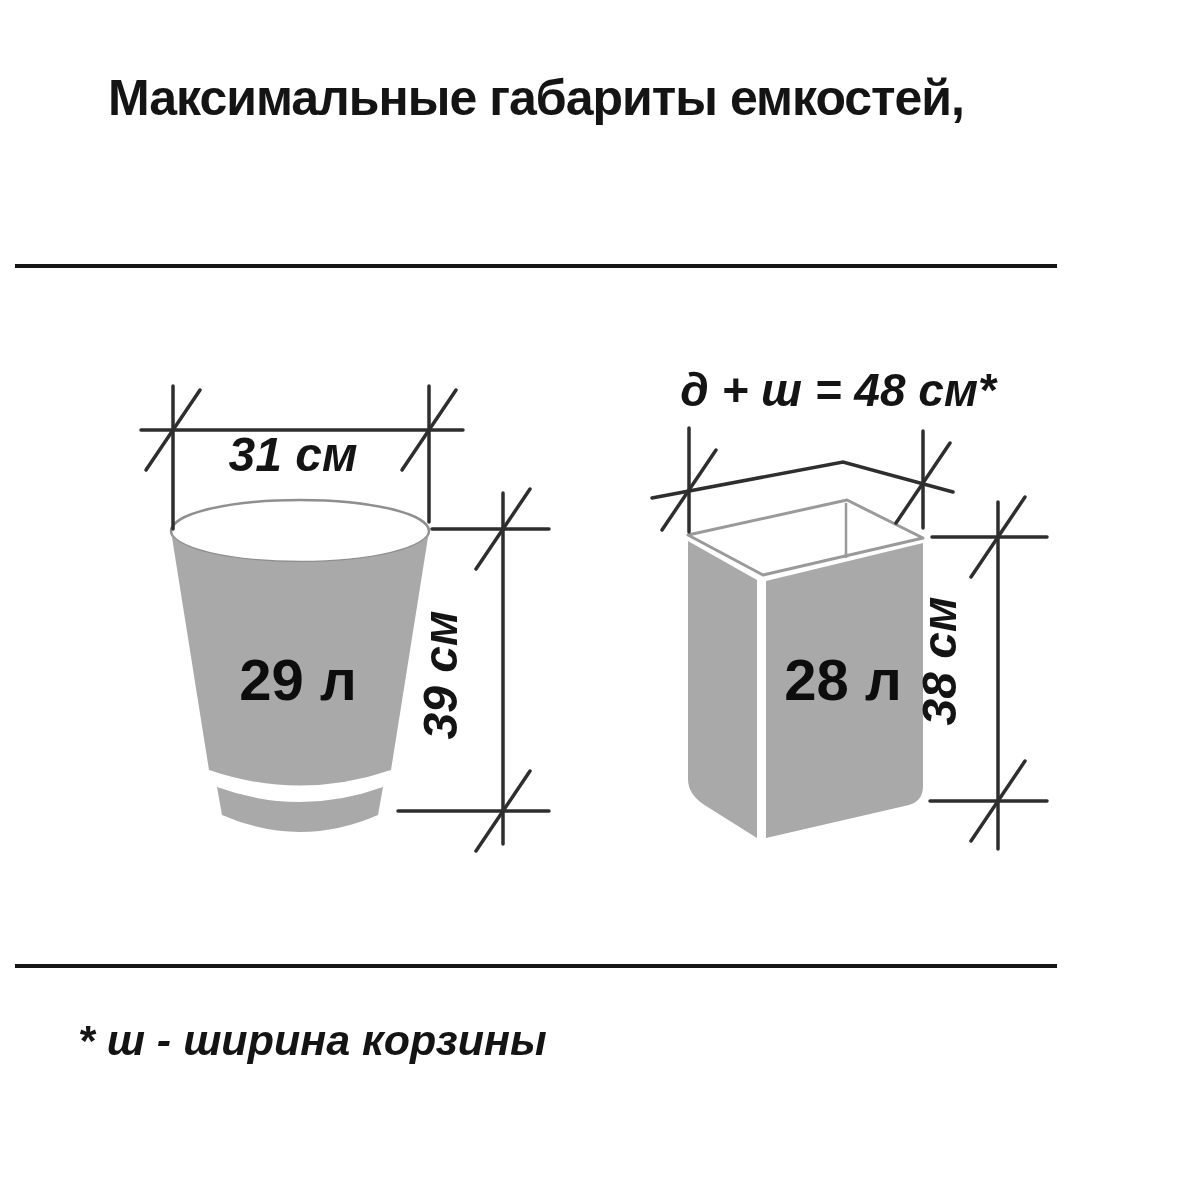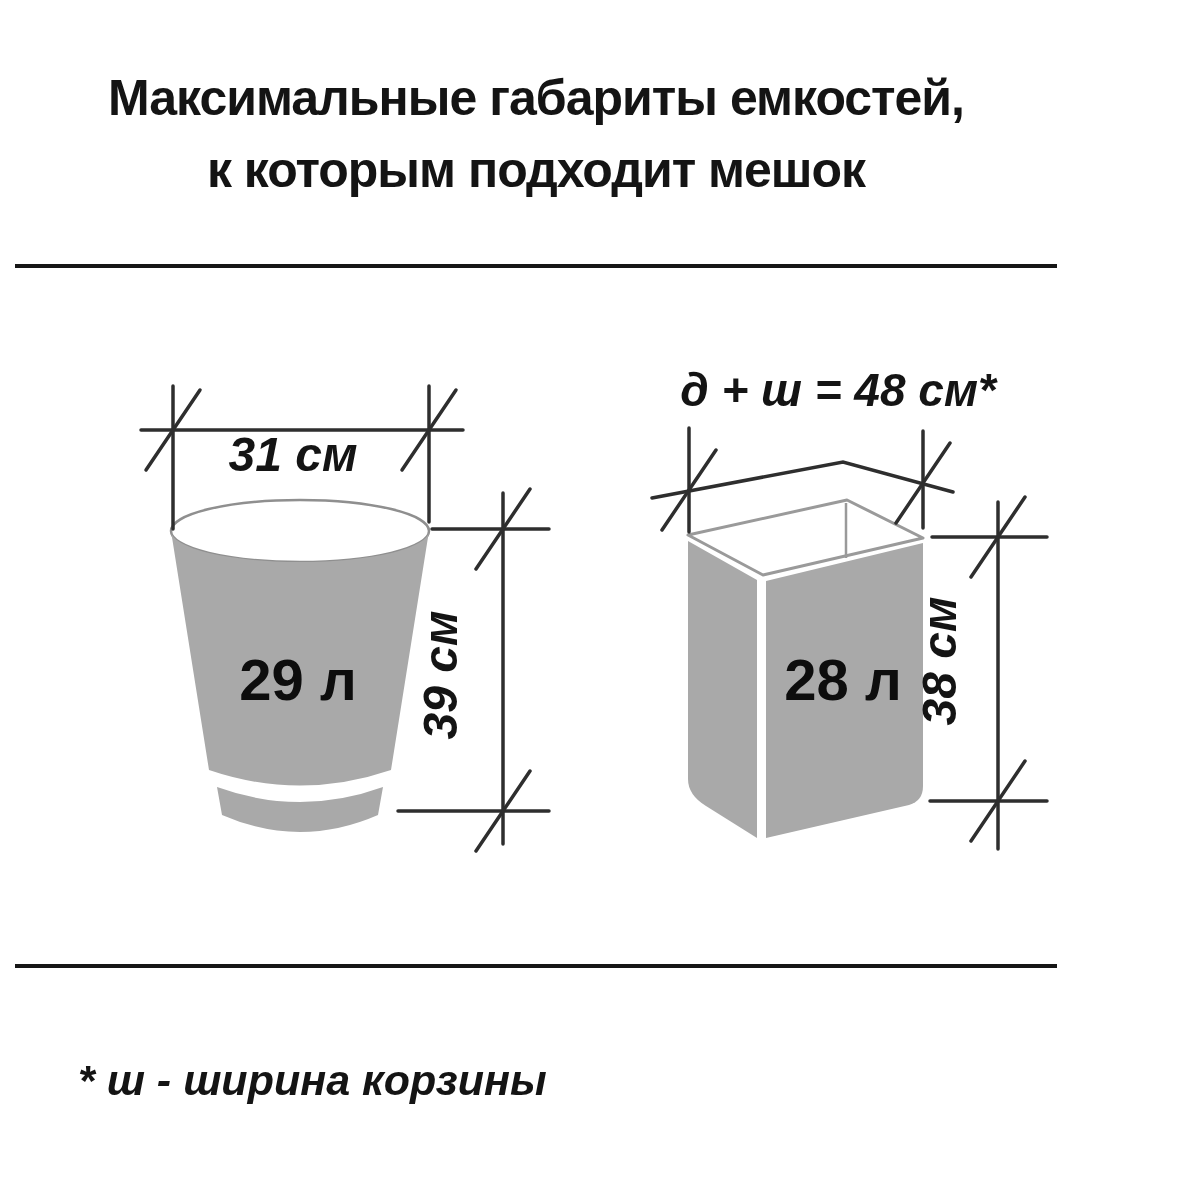--- a/index.html
+++ b/index.html
@@ -46,21 +46,21 @@
   .footnote {
     position: absolute;
     top: 1008px;
     left: 78px;
     font-size: 43px;
     font-weight: 700;
     font-style: italic;
     line-height: 64px;
     color: #141414;
   }
-  .footnote .fn-line { white-space: pre; margin-top: 40px; }
+  .footnote .fn-line { white-space: pre; }
   .footnote .fn-line-2 { padding-left: 38px; }
 
   .dim-line {
     stroke: #2e2e2e;
     stroke-width: 3.5;
     fill: none;
     stroke-linecap: round;
   }
   .rim-stroke {
     stroke: #8f8f8f;
@@ -95,21 +95,20 @@
     text-anchor: middle;
   }
 </style>
 </head>
 <body>
 
 <div class="page">
 
   <div class="title">
     <div>Максимальные габариты емкостей,</div>
-    <div>к которым подходит мешок</div>
   </div>
 
   <div class="divider divider-top"></div>
 
   <svg class="figure-svg" viewBox="0 0 1200 1200">
 
     <g>
 
       <ellipse class="rim-stroke" cx="300" cy="531" rx="129" ry="31" fill="#ffffff"></ellipse>
 

